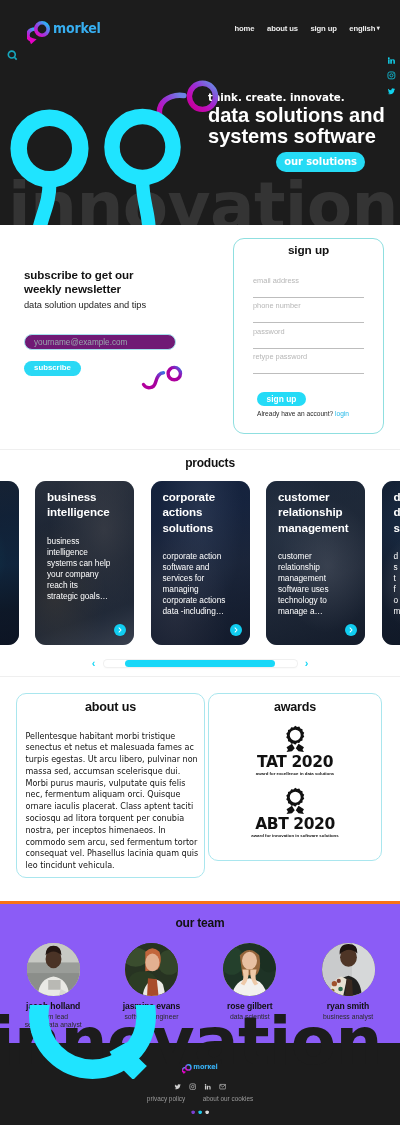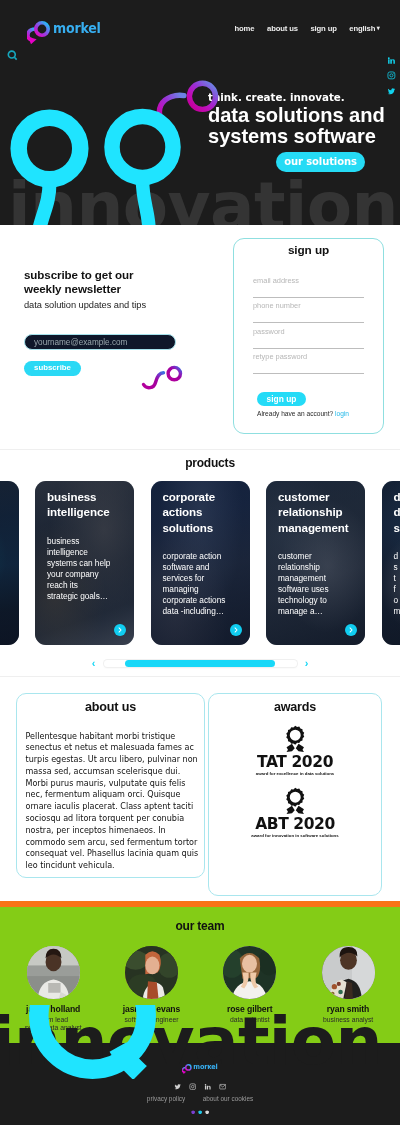--- a/index.html
+++ b/index.html
@@ -35,21 +35,21 @@
 
 .mag{position:absolute;z-index:2;}
 .mag svg{display:block;}
 
 .band{position:relative;background:#fff;}
 .news{position:relative;height:224px;padding:0;}
 .news-inner{position:absolute;left:24px;top:43px;width:200px;}
 .news-h{font-size:11.6px;font-weight:700;line-height:14.3px;letter-spacing:-.1px;color:#111;}
 .news-sub{font-size:9.3px;color:#1d1d1d;margin-top:3.2px;letter-spacing:-.05px;}
 .news-input{margin-top:24px;width:152px;height:16.5px;border:1px solid #a5e2ec;border-radius:9px;
-  background:#0f172a;font-size:8.2px;color:#a2adb3;padding:0 9px;outline:none;font-family:inherit;}
+  background:#701a75;font-size:8.2px;color:#a2adb3;padding:0 9px;outline:none;font-family:inherit;}
 .news-input::placeholder{color:#9aa7ad;}
 .news-btn{margin-top:11px;width:57px;height:14.5px;border:none;border-radius:8px;background:#2ad9f5;color:#fff;
   font-size:7.8px;font-weight:600;cursor:pointer;font-family:inherit;padding:0;line-height:14.5px;}
 .news-squiggle{position:absolute;left:141px;top:134px;}
 
 .signup{position:absolute;left:233px;top:238px;width:151px;height:196px;border:1px solid #8fdfe0;
   border-radius:11px;background:#fff;z-index:2;}
 .signup-h{text-align:center;font-size:11.8px;font-weight:700;margin-top:4px;color:#111;letter-spacing:-.1px;}
 .su-fields{margin:28px 19px 0 19px;}
 .su-field{height:11px;border-bottom:1px solid #bdbdbd;font-size:7.4px;color:#b6b6b6;display:flex;align-items:flex-end;
@@ -74,30 +74,30 @@
 .card-go svg{width:6px;height:6px;}
 .scrollrow{position:absolute;left:0;right:0;top:208px;display:flex;align-items:center;justify-content:center;gap:7px;}
 .arrowbtn{color:#16d6f5;font-size:11px;line-height:1;cursor:pointer;font-weight:700;font-family:"Liberation Sans",sans-serif;width:6px;text-align:center;}
 .track{width:193px;height:6.4px;border-radius:4px;background:#fff;box-shadow:0 0 0 1px #f0f0f0, 0 1px 2px rgba(0,0,0,.07);position:relative;}
 .thumb{position:absolute;left:21.5px;width:150px;top:0;bottom:0;background:#19d8f8;border-radius:4px;}
 
 
 .aboutsec{position:relative;height:225px;background:#fff;border-top:1px solid #efefef;}
 .abox{position:absolute;top:16px;border:1px solid #a9e6ee;border-radius:10px;background:#fff;}
 .abox.left{left:16px;width:189px;height:185px;}
-.abox.right{left:208px;width:174px;height:203px;}
+.abox.right{left:208px;width:174px;height:168px;}
 .abox-h{text-align:center;font-size:12.6px;font-weight:700;margin-top:5.5px;color:#111;letter-spacing:-.2px;}
 .abox-p{font-size:8.05px;line-height:11.8px;color:#111;padding:17px 4px 0 8.5px;text-align:left;font-family:"DejaVu Sans",sans-serif;}
 .award{text-align:center;margin-top:11px;}
 .award-ic{display:block;width:20.5px;margin:0 auto;line-height:0;}
 .award-t{font-size:15.5px;font-weight:700;letter-spacing:-.4px;color:#111;margin-top:1px;line-height:1.05;font-family:"DejaVu Sans",sans-serif;}
 .award-c{font-size:4.35px;color:#111;margin-top:1px;letter-spacing:0px;font-weight:700;}
 
 
-.teamsec{position:relative;height:143px;background:#84cc16;border-top:6px solid #f97316;overflow:hidden;}
+.teamsec{position:relative;height:143px;background:#8b5cf6;border-top:3px solid #f97316;overflow:hidden;}
 .team-row{display:flex;justify-content:flex-end;padding:0;position:absolute;top:39px;left:2.8px;right:2.8px;}
 .member{width:98.3px;text-align:center;}
 .avatar{width:53px;height:53px;border-radius:50%;overflow:hidden;margin:0 auto;position:relative;}
 .m-name{font-size:8.6px;font-weight:700;margin-top:5px;color:#111;letter-spacing:-.1px;}
 .m-role{font-size:6.8px;color:#2b2b2b;margin-top:1.5px;line-height:7.4px;}
 
 
 .footer{position:absolute;left:0;top:1043px;width:400px;height:82px;background:#1c1c1c;z-index:5;}
 .footer-decor{position:absolute;left:0;top:1005px;width:400px;height:120px;overflow:hidden;z-index:6;pointer-events:none;}
 .f-wm{position:absolute;left:-8px;top:4px;font-size:66px;font-weight:700;color:#1c1c1c;line-height:1;

